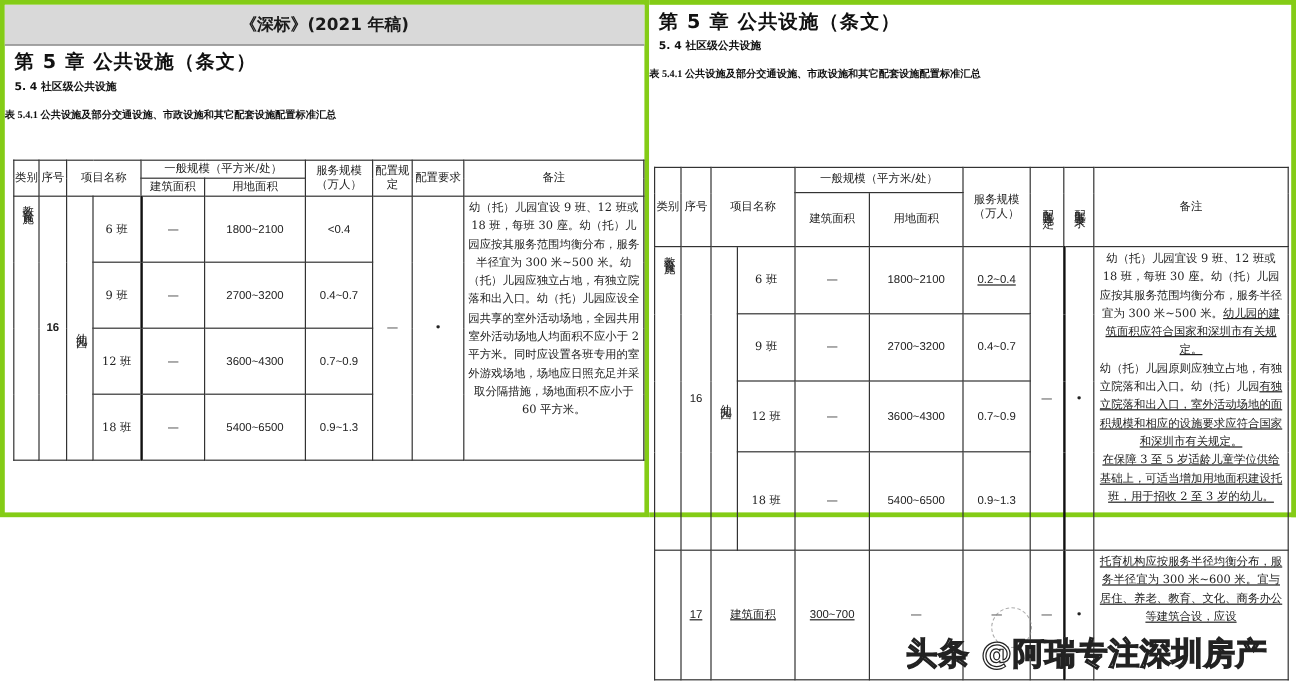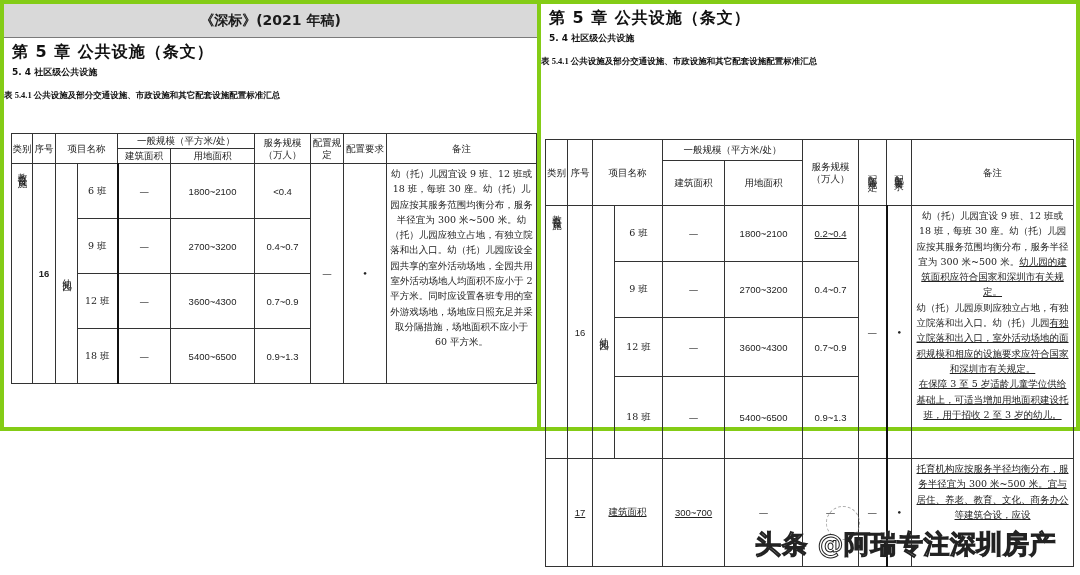--- a/index.html
+++ b/index.html
@@ -182,21 +182,21 @@
       </tr>
       <tr style="height:108px">
         <td></td>
         <td class="num u">17</td>
         <td colspan="2" class="u">建筑面积</td>
         <td class="num u">300~700</td>
         <td>—</td>
         <td>—</td>
         <td>—</td>
         <td class="thick-l">•</td>
-        <td class="note u" style="overflow:hidden;">托育机构应按服务半径均衡分布，服务半径宜为 300 米~500 米。宜与居住、养老、教育、文化、商务办公等建筑合设，应设</td>
+        <td class="note u" style="overflow:hidden;">托育机构应按服务半径均衡分布，服务半径宜为 300 米~600 米。宜与居住、养老、教育、文化、商务办公等建筑合设，应设</td>
       </tr>
     </tbody>
       </table>
   </div>
 </div>
 
 <div class="wm-face"></div>
 <div class="watermark">头条 @阿瑞专注深圳房产</div>
 
 </body></html>

